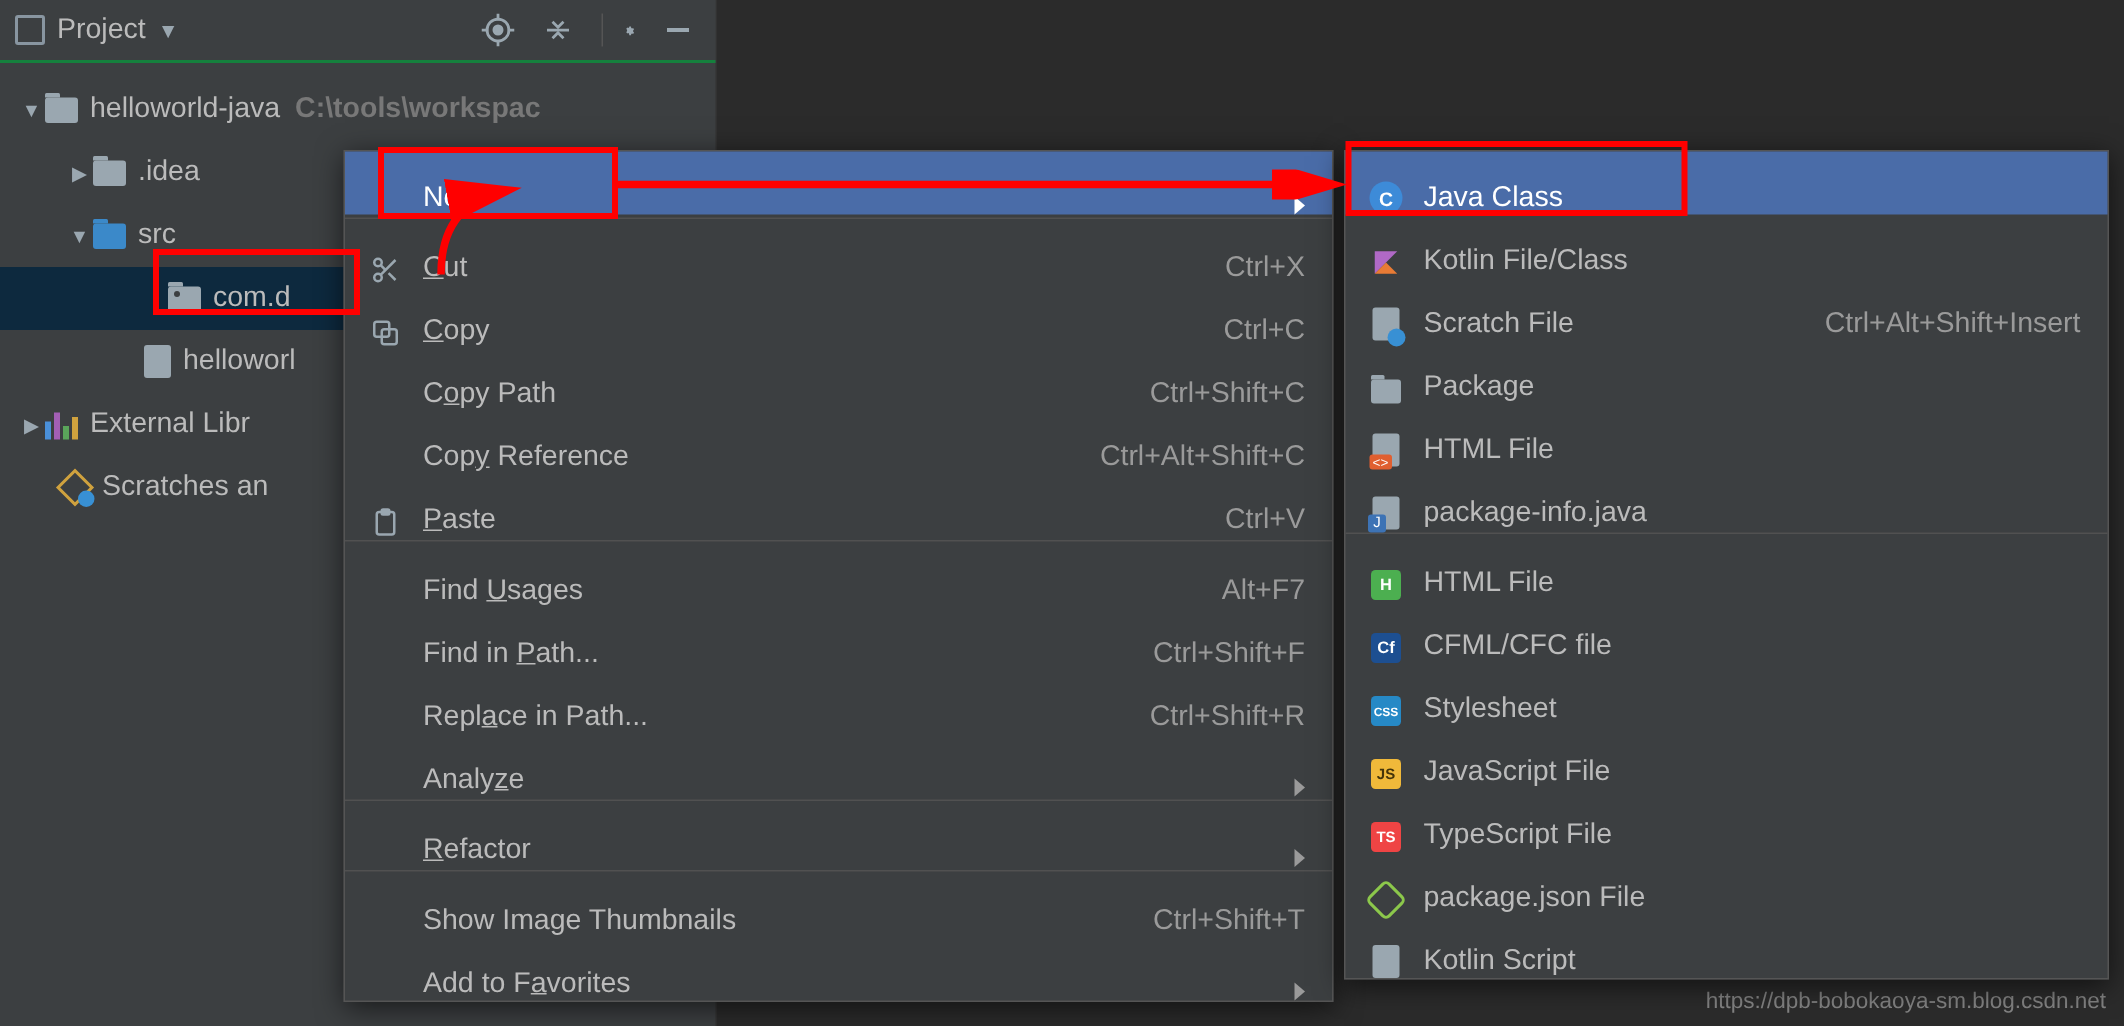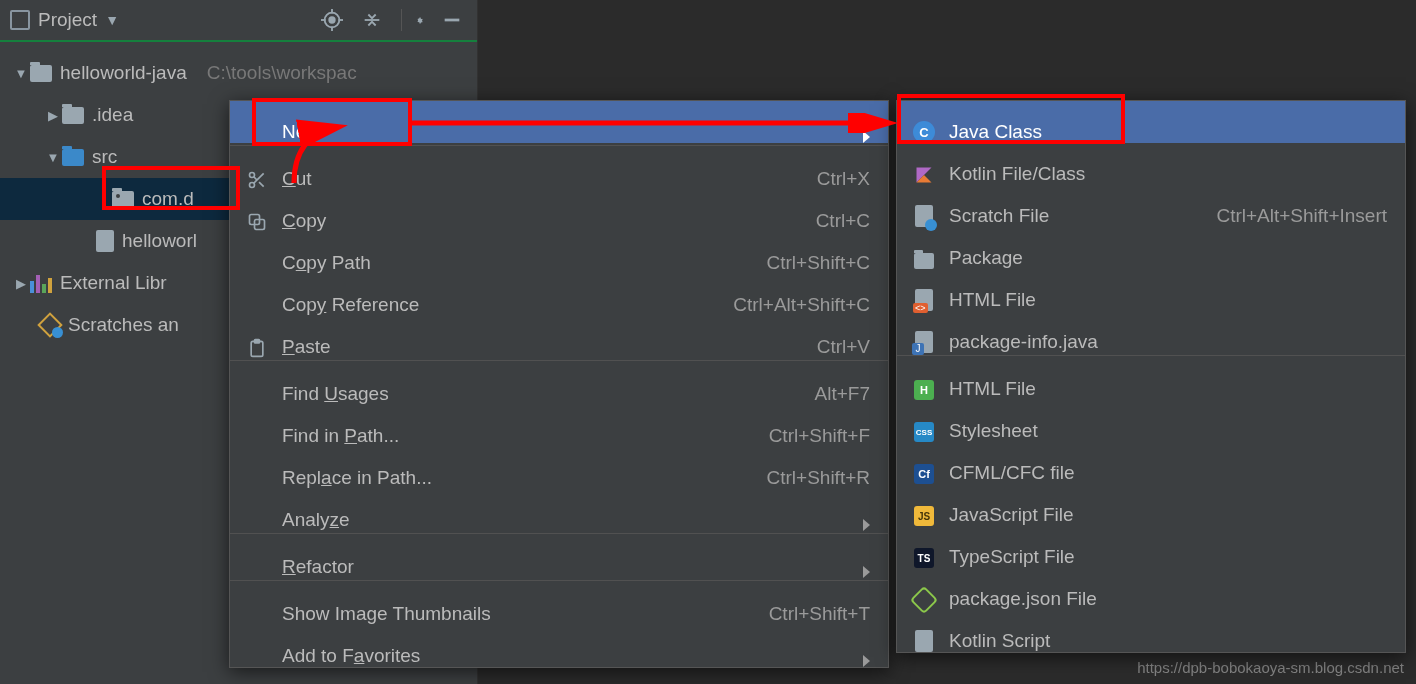--- a/index.html
+++ b/index.html
@@ -74,21 +74,21 @@
     background:#9aa7b0; border-radius:1px 1px 0 0;
   }
   .folder-icon.blue{ background:#3b89c9;}
   .folder-icon.blue::before{ background:#3b89c9;}
   .folder-icon.pkg { background:#9aa7b0;}
   .folder-icon.pkg::after{
     content:""; position:absolute; top:3px; left:4px; width:4px; height:4px;
     border-radius:50%; background:#3c3f41;
   }
   .proj-name { color:#bbbbbb; font-weight:400; }
-  .proj-path { color:#787878; margin-left:20px; }
+  .proj-path { color:#787878; margin-left:10px;font-weight:bold; }
   .file-icon-j{
     width:18px; height:22px; background:#9aa7b0; border-radius:2px;
     display:inline-block; margin-right:8px; position:relative;
   }
 
   
   .menu {
     position: absolute;
     background: #3c3f41;
     border: 1px solid #555555;
@@ -143,21 +143,21 @@
   .ic-folder{ width:20px;height:16px;background:#9aa7b0;border-radius:2px;position:relative;}
   .ic-folder::before{content:"";position:absolute;top:-3px;left:0;width:9px;height:3px;background:#9aa7b0;border-radius:1px 1px 0 0;}
   .ic-badge{
     width:20px;height:20px; display:flex;align-items:center;justify-content:center;
     font-size:11px;font-weight:700;border-radius:3px;
   }
   .ic-h{ background:#4caf50;color:#fff;}
   .ic-css{ background:#2689c6;color:#fff;font-size:8px;}
   .ic-cf{ background:#1d4f91;color:#fff;font-size:11px;}
   .ic-js{ background:#f0b93a;color:#45350a;font-size:10px;}
-  .ic-ts{ background:#0f172a;color:#fff;font-size:10px;}
+  .ic-ts{ background:#ef4444;color:#fff;font-size:10px;}
   .ic-node{ width:20px;height:20px;border:2px solid #8cc84b;border-radius:4px;transform:rotate(45deg);}
   .ic-scratch{ position:relative;width:18px;height:22px;background:#9aa7b0;border-radius:2px;}
   .ic-scratch::after{content:"";position:absolute;right:-4px;bottom:-4px;width:12px;height:12px;border-radius:50%;background:#3890d4;}
   .ic-fxml{ position:relative;width:18px;height:22px;background:#9aa7b0;border-radius:2px;}
   .ic-fxml::after{content:"<>";position:absolute;left:-2px;bottom:-2px;background:#e05f30;color:#fff;font-size:9px;padding:0 2px;border-radius:2px;}
   .ic-pinfo{ position:relative;width:18px;height:22px;background:#9aa7b0;border-radius:2px;}
   .ic-pinfo::after{content:"J";position:absolute;left:-3px;bottom:-2px;background:#3d73b5;color:#fff;font-size:10px;width:12px;height:12px;text-align:center;border-radius:2px;}
   .ic-kts{ position:relative;width:18px;height:22px;background:#9aa7b0;border-radius:2px;}
   .lib-bars{
     display:inline-flex; gap:2px; align-items:flex-end; height:20px; margin-right:8px;
@@ -388,29 +388,29 @@
   </div>
   <div class="menu-sep"></div>
   <div class="menu-item">
     <span class="micon">
         <span class="ic-badge ic-h">H</span>
       </span>
     <span>HTML File</span>
   </div>
   <div class="menu-item">
     <span class="micon">
+        <span class="ic-badge ic-cf">Cf</span>
+      </span>
+    <span>CFML/CFC file</span>
+  </div>
+  <div class="menu-item">
+    <span class="micon">
         <span class="ic-badge ic-css">CSS</span>
       </span>
     <span>Stylesheet</span>
-  </div>
-  <div class="menu-item">
-    <span class="micon">
-        <span class="ic-badge ic-cf">Cf</span>
-      </span>
-    <span>CFML/CFC file</span>
   </div>
   <div class="menu-item">
     <span class="micon">
         <span class="ic-badge ic-js">JS</span>
       </span>
     <span>JavaScript File</span>
   </div>
   <div class="menu-item">
     <span class="micon">
         <span class="ic-badge ic-ts">TS</span>

